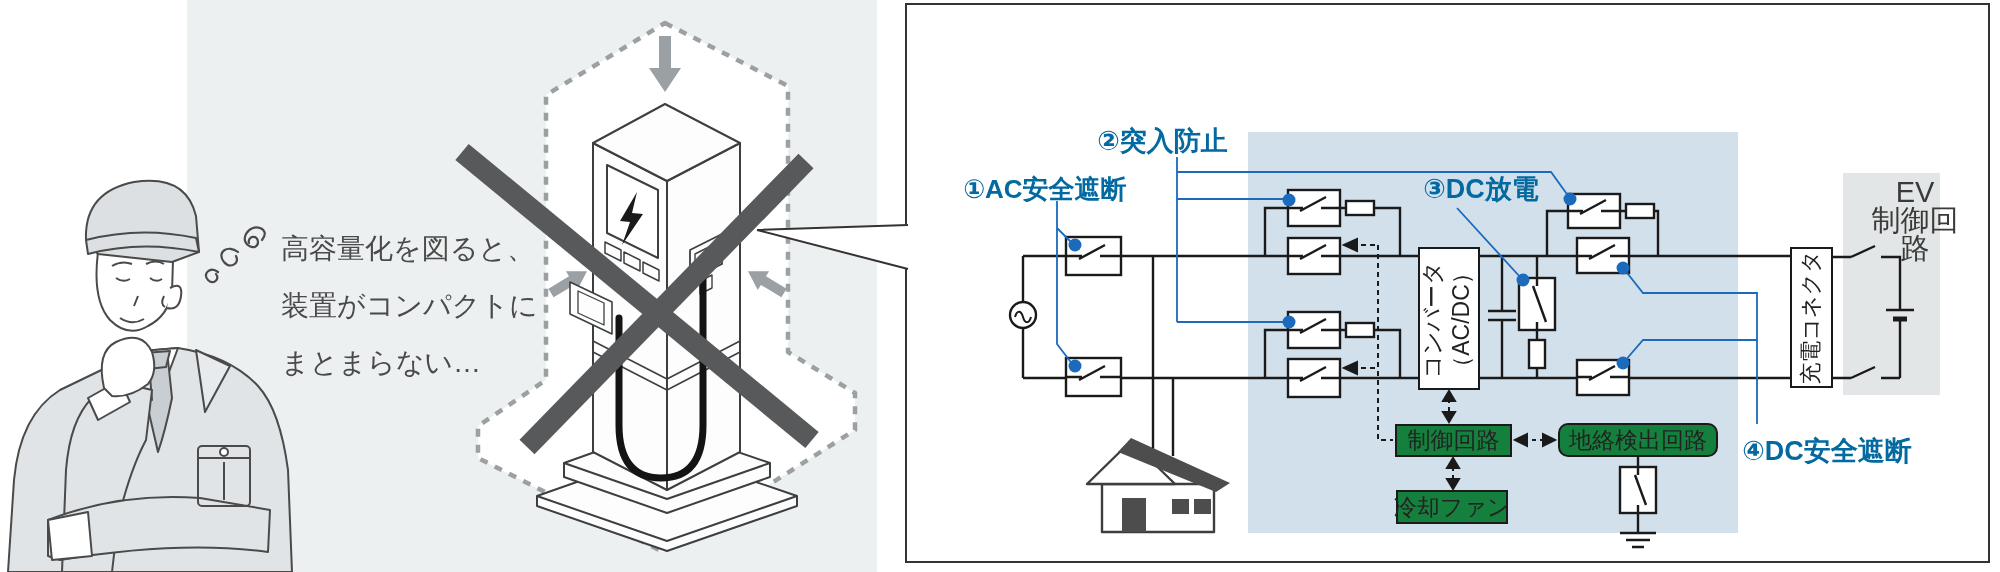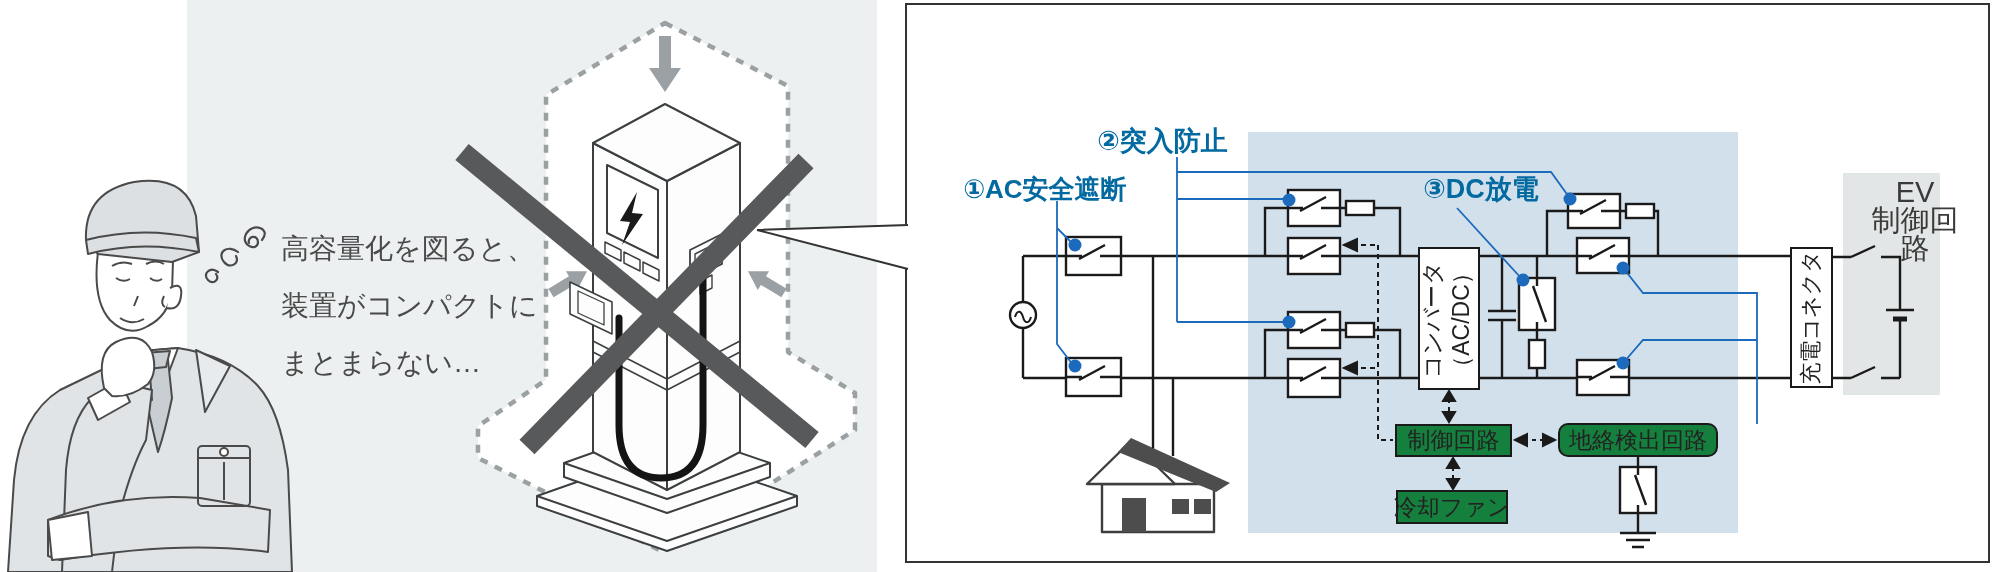--- a/index.html
+++ b/index.html
@@ -227,20 +227,21 @@
   <div id="thought-text" class="abs">
     <div>高容量化を図ると、</div>
     <div>装置がコンパクトに</div>
     <div>まとまらない…</div>
   </div>
 
 
   <div class="abs callout-label" style="left:963px;top:172px;font-size:26px;">①AC安全遮断</div>
   <div class="abs callout-label" style="left:1097px;top:123px;">②突入防止</div>
   <div class="abs callout-label" style="left:1423px;top:171px;">③DC放電</div>
+  <div class="abs callout-label" style="left:1742px;top:433px;">④DC安全遮断</div>
 
   <div class="vwrap" style="left:1418px;top:247px;width:62px;height:143px;">
     <div class="vinner" style="width:143px;height:62px;left:-43px;top:40px;font-size:23px;line-height:29px;">
       <div>コンバータ</div>
       <div>（AC/DC）</div>
     </div>
   </div>
 
   <div class="vwrap" style="left:1790px;top:247px;width:43px;height:141px;">
     <div class="vinner" style="width:141px;height:43px;left:-52px;top:47px;font-size:22px;line-height:43px;">充電コネクタ</div>

